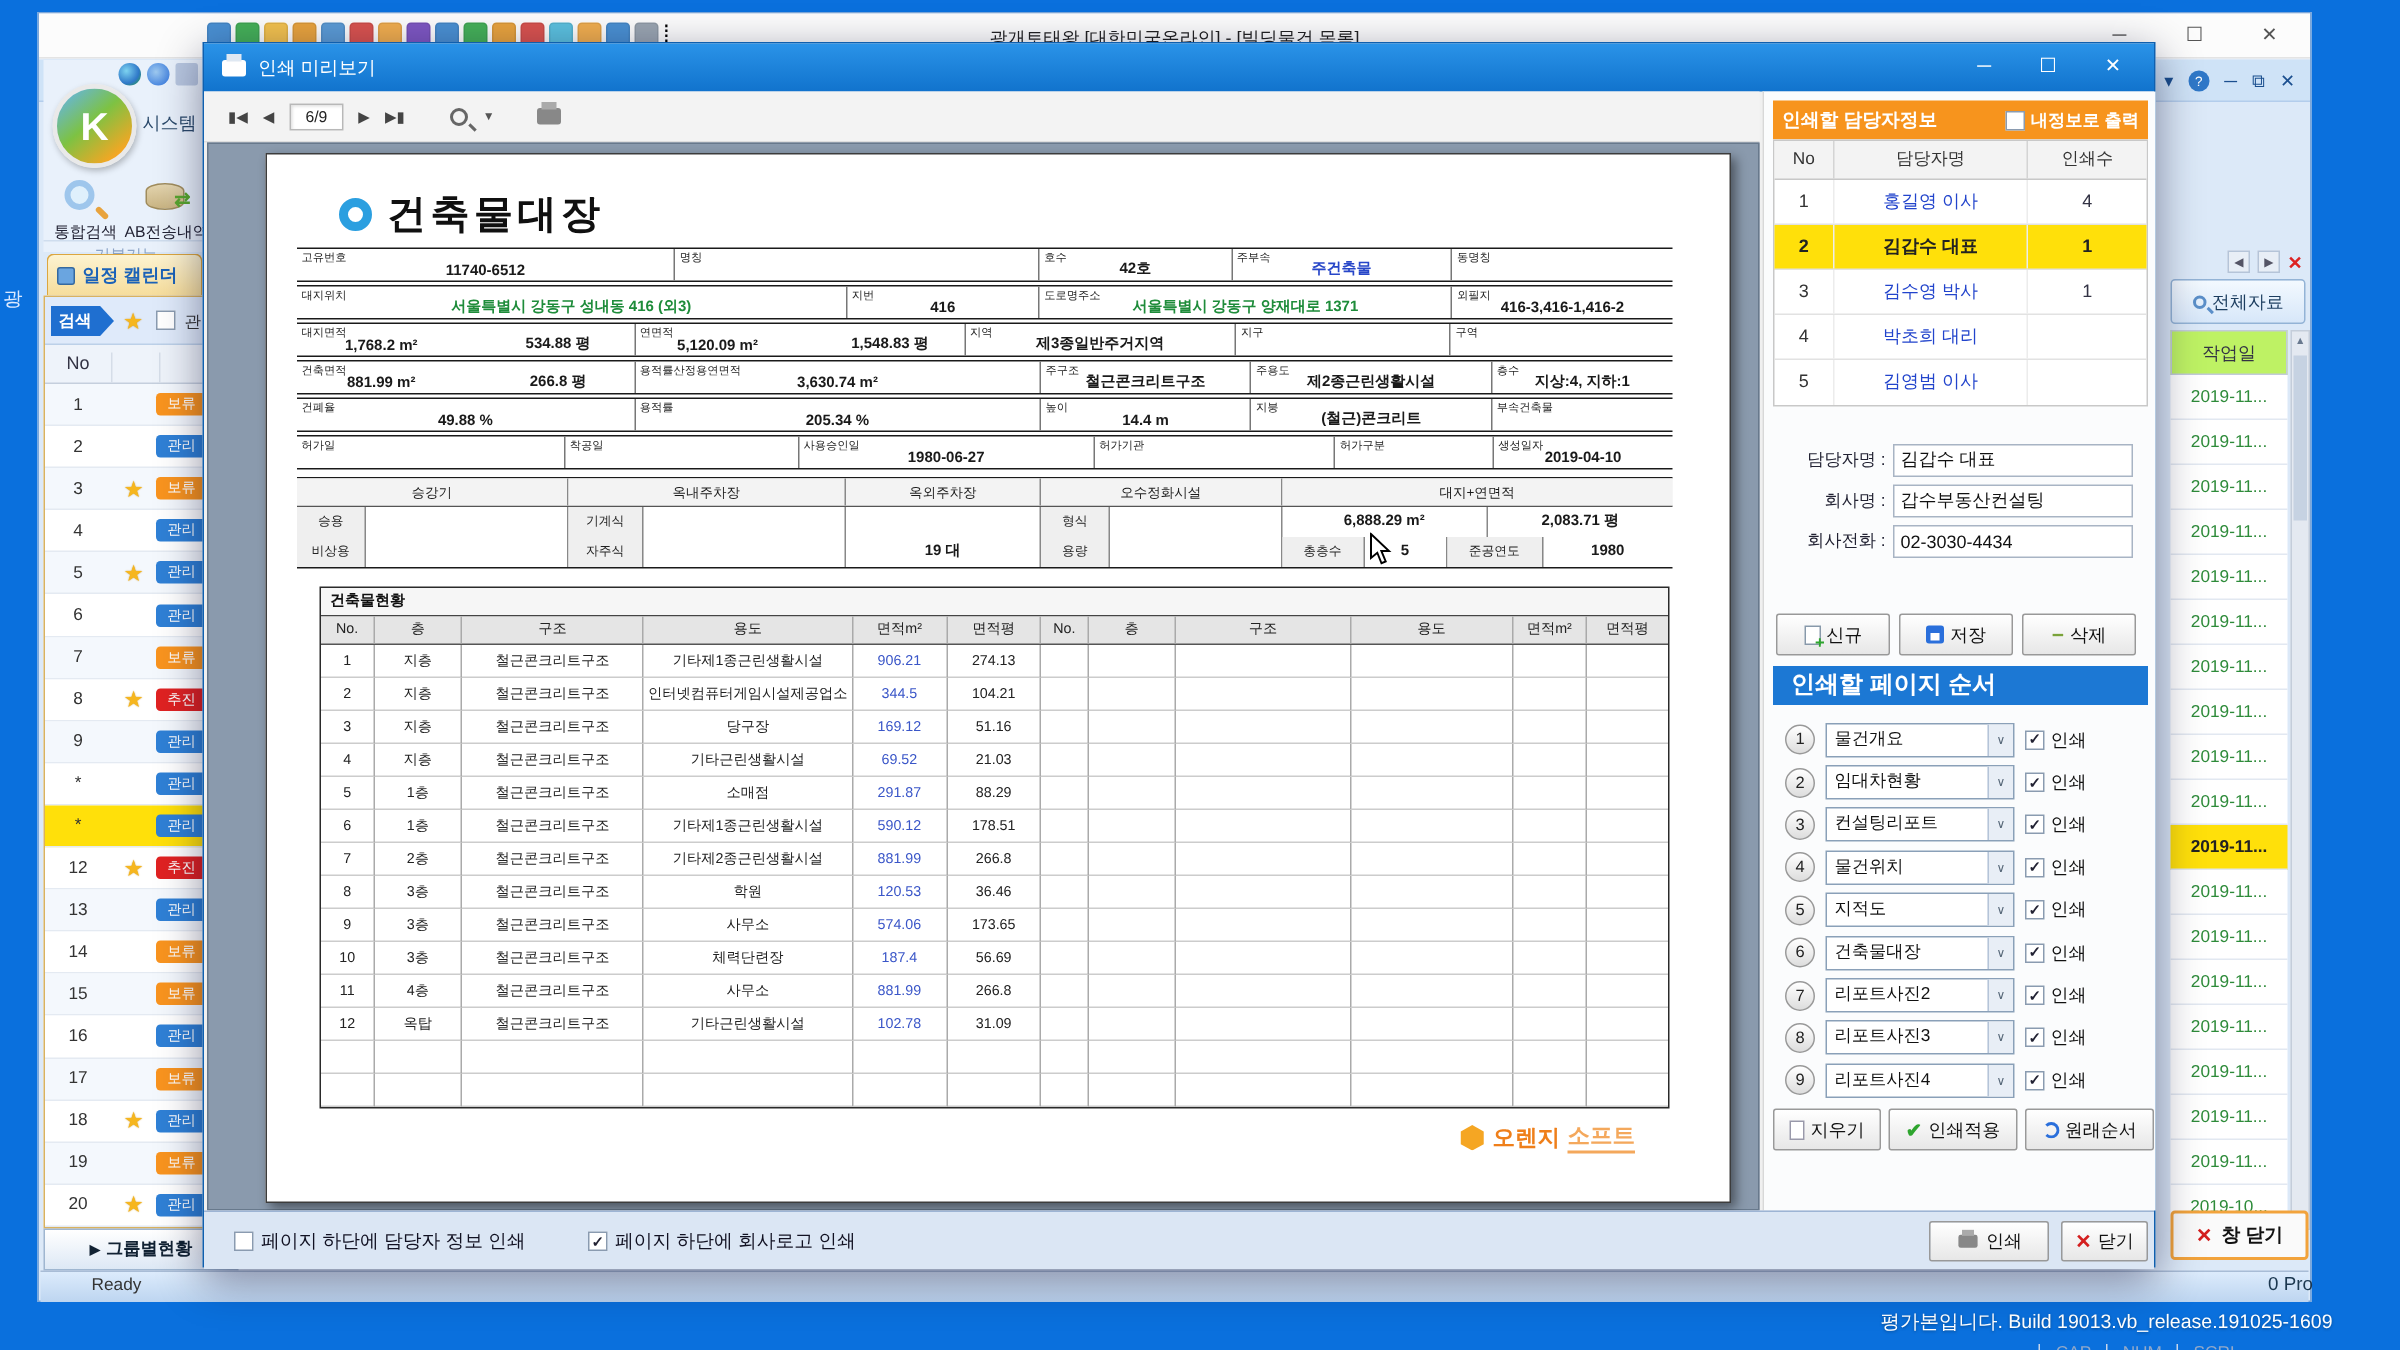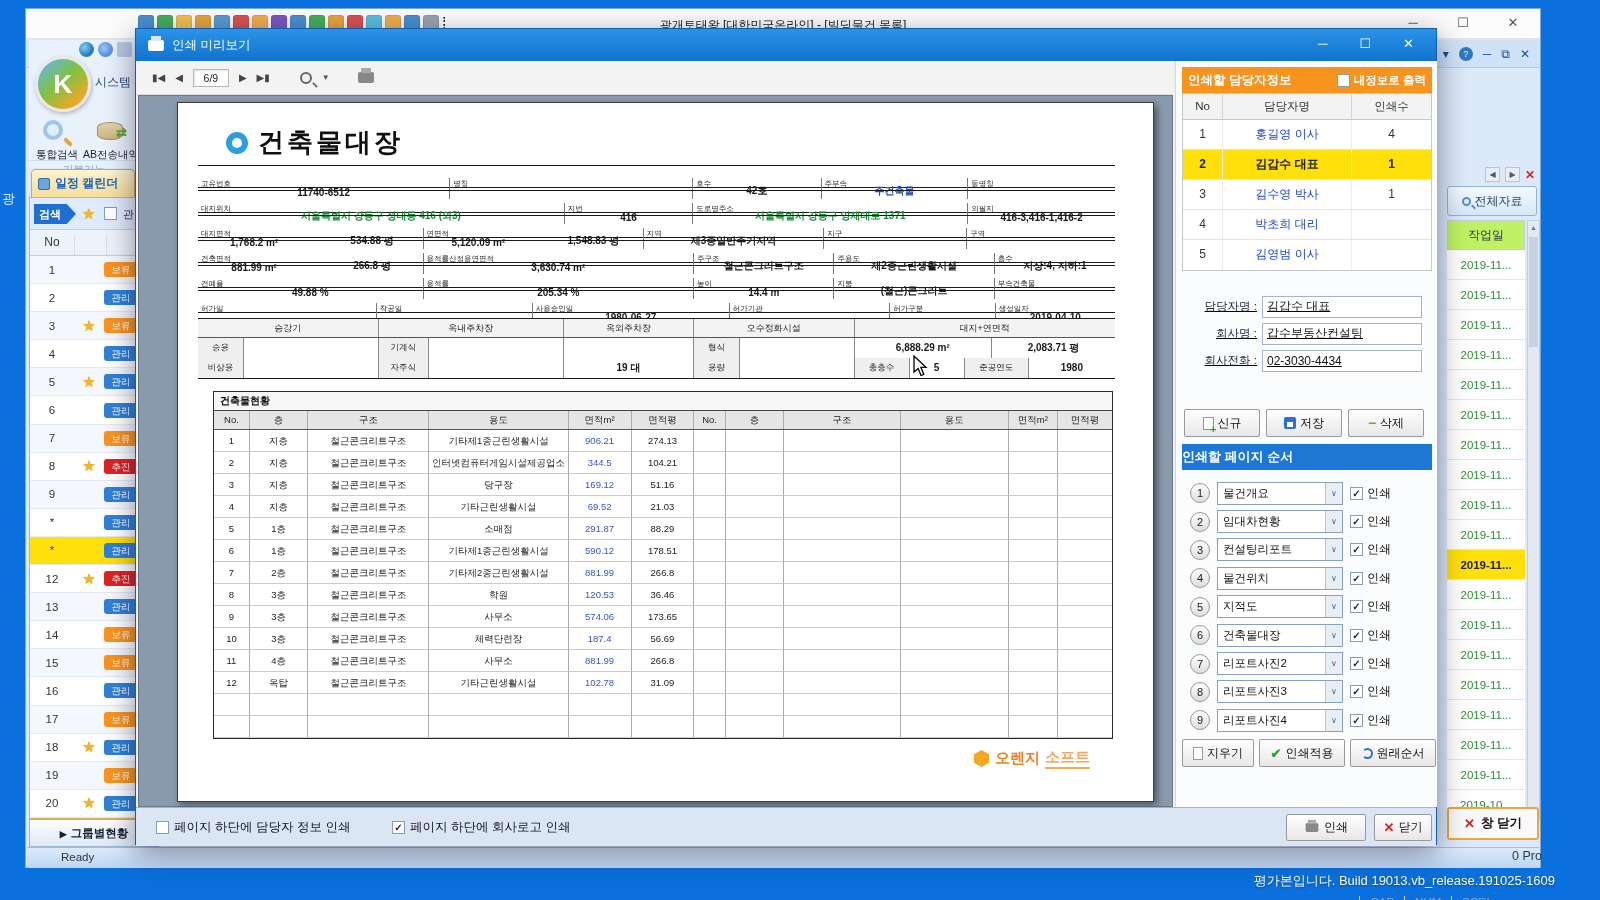--- a/index.html
+++ b/index.html
@@ -103,21 +103,21 @@
   .dd-arrow { font-size:8px; color:#555; }
   #preview-area { position:absolute; left:2px; top:66px; width:1035px; height:712px; background:#8a9aad; border:1px solid #68798c; }
   #page { position:absolute; left:38px; top:6px; width:977px; height:700px; background:#fff; border:1px solid #3c3c3c; box-shadow:3px 3px 7px rgba(0,0,0,.45); }
 
   
   #doc-title { position:absolute; left:48px; top:22px; display:flex; align-items:center; gap:10px; }
   #doc-title .ring { width:22px; height:22px; border:6px solid #2b9fe0; border-radius:50%; }
   #doc-title .txt { font-size:26px; font-weight:bold; color:#101010; letter-spacing:3px; }
   #doc-header { position:absolute; left:20px; top:62px; width:917px; }
   .doc-hrow { position:relative; display:flex; height:22.5px; border-top:1.5px solid #1a1a1a; border-bottom:1.5px solid #1a1a1a; margin-bottom:2.5px; }
-  .doc-hcell { position:relative; height:100%; border-right:1px solid #777;margin-top:12px; }
+  .doc-hcell { position:relative; height:100%; border-right:1px solid #777; }
   .doc-hcell:last-child { border-right:none; }
   .doc-l { position:absolute; left:3px; top:1px; font-size:7.5px; color:#222; white-space:nowrap; }
   .doc-v { position:absolute; left:0; right:0; bottom:1px; text-align:center; font-size:10px; font-weight:600; color:#1a1a1a; white-space:nowrap; }
   .doc-v.half1 { right:50%; } .doc-v.half2 { left:55%; }
   .doc-v.green { color:#1e8c3a; } .doc-v.blue { color:#2746c8; }
 
   #parking { position:absolute; left:20px; top:215px; width:917px; border-top:1.5px solid #1a1a1a; border-bottom:1.5px solid #1a1a1a; }
   .pk-row { display:flex; height:20px; }
   .pk-row.head { height:19px; border-bottom:1px solid #555; background:#f3f3f3; }
   .pk-cell { border-right:1px solid #888; font-size:10px; font-weight:600; color:#1a1a1a; text-align:center; line-height:19px; overflow:hidden; white-space:nowrap; }
@@ -146,32 +146,32 @@
   #staff-header .r { display:flex; align-items:center; gap:4px; font-size:11.5px; font-weight:bold; color:#fff; }
   #staff-table { position:absolute; left:6px; top:32px; width:250px; border:1px solid #c8c8c8; background:#fff; }
   .st-head { display:flex; height:26px; background:#f3f3f3; border-bottom:1px solid #c8c8c8; }
   .st-head div { font-size:11.5px; color:#333; text-align:center; line-height:25px; border-right:1px solid #d4d4d4; }
   .st-row { display:flex; height:30px; border-bottom:1px solid #e2e2e2; }
   .st-row:last-child { border-bottom:none; }
   .st-row div { text-align:center; line-height:29px; font-size:12px; border-right:1px solid #ececec; }
   .st-no { width:40px; color:#333; } .st-name { width:129px; color:#2244cc; } .st-cnt { width:79px; color:#334; border-right:none !important; }
   .st-row.sel { background:#ffe00a; } .st-row.sel div { color:#222; font-weight:bold; }
   #staff-form { position:absolute; left:6px; top:232px; width:250px; }
-  .sf-row { display:flex; align-items:center; height:27px;text-decoration:underline; }
+  .sf-row { display:flex; align-items:center; height:27px; }
   .sf-row label { width:80px; text-align:right; font-size:11.5px; color:#223; padding-right:5px; }
   .sf-row input { width:160px; height:22px; border:1px solid #a8b4c4; font-size:12px; padding-left:4px; color:#111; font-family:"Liberation Sans",sans-serif; }
   #staff-btns { position:absolute; left:8px; top:348px; display:flex; gap:6px; }
   .btn { background:linear-gradient(#ffffff,#e7e7e7); border:1px solid #999; border-radius:2px; font-size:12px; color:#111; display:flex; align-items:center; justify-content:center; gap:4px; }
   .sbtn { width:76px; height:28px; }
   .ico-new { width:11px; height:13px; background:#fff; border:1px solid #8899aa; position:relative; }
   .ico-new::after { content:"+"; position:absolute; right:-4px; bottom:-6px; color:#2ea52e; font-weight:bold; font-size:11px; }
   .ico-save { width:12px; height:12px; background:#2a6fdb; border-radius:2px; position:relative; }
   .ico-save::after { content:""; position:absolute; left:3px; top:5px; width:6px; height:5px; background:#fff; }
   .ico-minus { color:#7aa33a; font-weight:bold; font-size:14px; }
-  #pages-header { position:absolute; left:6px; top:383px; width:250px; height:26px; background:#1c78d4; color:#fff; font-size:13px; font-weight:bold; line-height:25px; padding-left:0; }
+  #pages-header { position:absolute; left:6px; top:383px; width:250px; height:26px; background:#1c78d4; color:#fff; font-size:16px; font-weight:bold; line-height:25px; padding-left:12px; }
   #page-items { position:absolute; left:6px; top:418px; width:250px; }
   .pi-row { display:flex; align-items:center; height:28.4px; gap:7px; padding-left:8px; }
   .pi-num { width:20px; height:20px; border:1px solid #999; border-radius:50%; background:linear-gradient(#fff,#ddd); font-size:11px; color:#222; text-align:center; line-height:19px; }
   .pi-select { width:126px; height:23px; border:1px solid #8aa0b8; background:#fff; position:relative; font-size:11.5px; color:#111; line-height:21px; padding-left:5px; }
   .pi-select .arr { position:absolute; right:0; top:0; width:17px; height:100%; background:#e8eef6; border-left:1px solid #b5c4d8; font-size:8px; color:#567; text-align:center; line-height:21px; }
   .pi-chk { display:flex; align-items:center; gap:4px; font-size:12px; color:#111; }
   #pages-btns { position:absolute; left:6px; top:678px; display:flex; gap:5px; }
   .ico-page { width:10px; height:13px; background:#fff; border:1px solid #99a; }
   .ico-check { color:#2ea52e; font-weight:bold; font-size:13px; }
   .ico-reset { width:11px; height:11px; border:2px solid #2a6fdb; border-radius:50%; border-left-color:transparent; }

